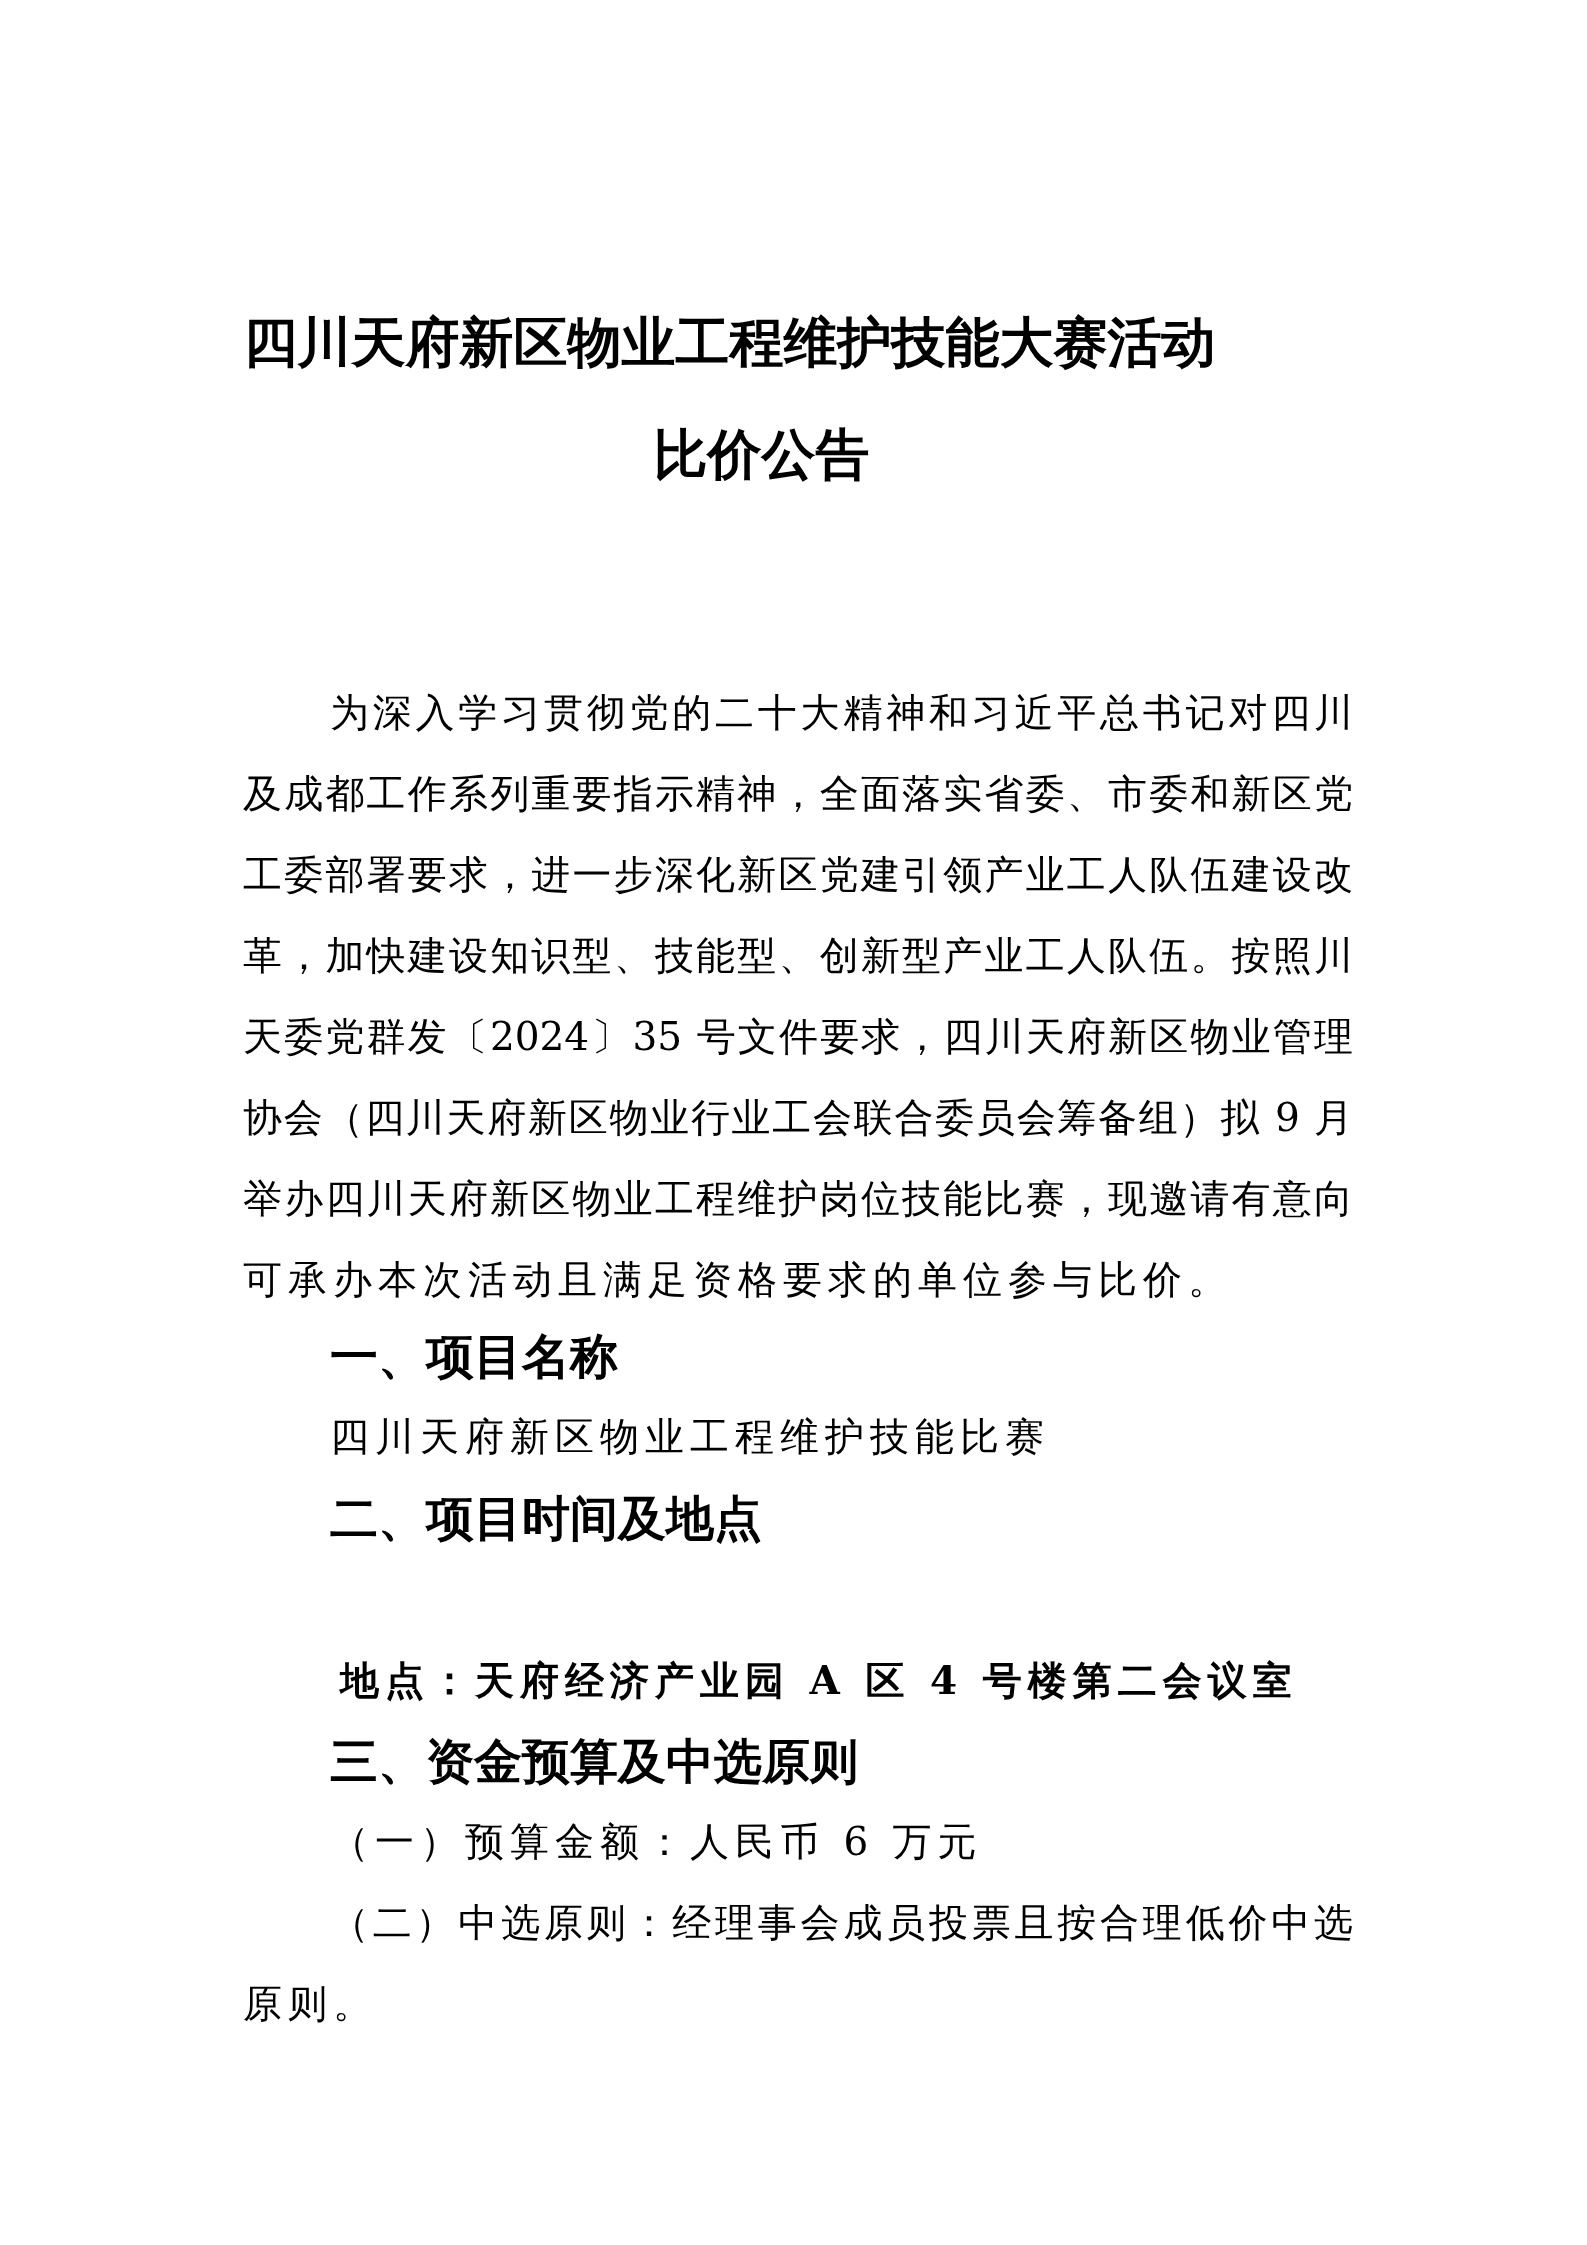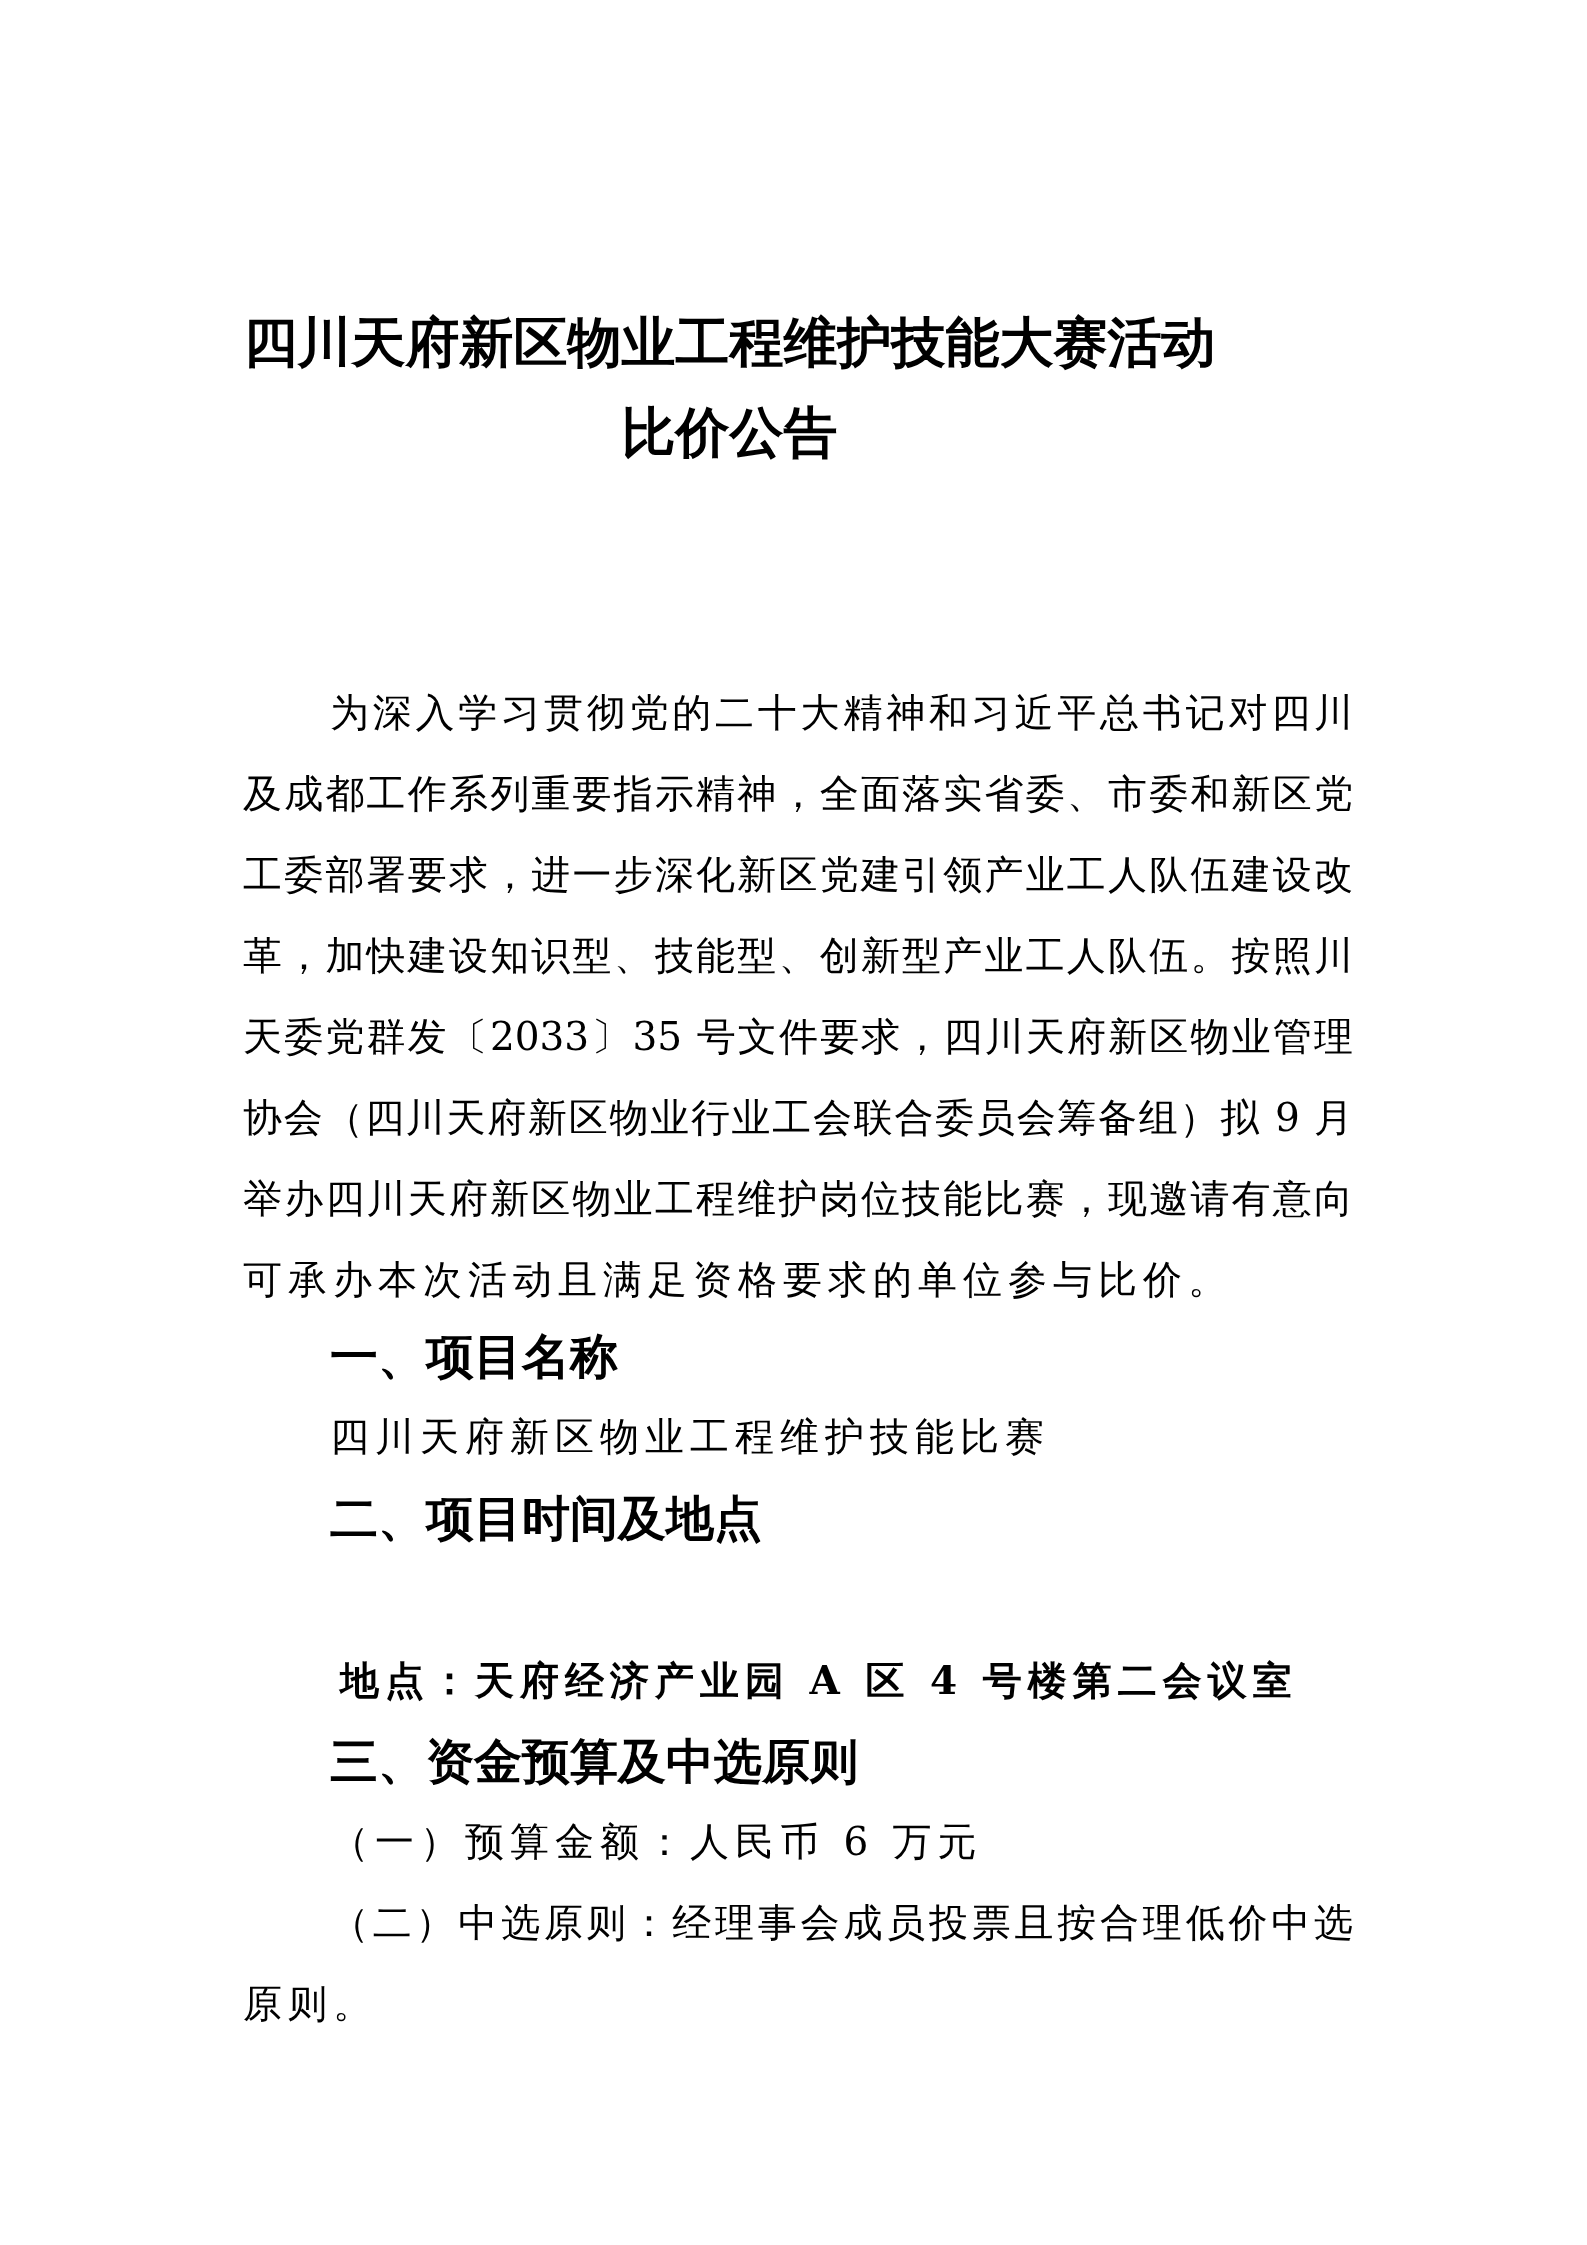--- a/index.html
+++ b/index.html
@@ -25,27 +25,27 @@
   }
   .sub { position: absolute; font-family: "DejaVu Serif", "Liberation Serif", serif;
     font-size: 39px; line-height: 50px; white-space: nowrap; letter-spacing: 6px; }
 </style>
 </head>
 <body>
 
 <div class="page">
 
   <div class="title" style="top:312px;">四川天府新区物业工程维护技能大赛活动</div>
-  <div class="title" style="top:402px;">比价公告</div>
+  <div class="title" style="top:424px;padding-left:32px;">比价公告</div>
 
   <div class="line indent" style="top:688px;">为深入学习贯彻党的二十大精神和习近平总书记对四川</div>
   <div class="line" style="top:850px;">工委部署要求，进一步深化新区党建引领产业工人队伍建设改</div>
   <div class="line" style="top:769px;">及成都工作系列重要指示精神，全面落实省委、市委和新区党</div>
   <div class="line" style="top:931px;">革，加快建设知识型、技能型、创新型产业工人队伍。按照川</div>
-  <div class="line" style="top:1012px;">天委党群发〔2033〕35 号文件要求，四川天府新区物业管理</div>
+  <div class="line" style="top:1012px;">天委党群发〔2024〕35 号文件要求，四川天府新区物业管理</div>
   <div class="line" style="top:1093px;">协会（四川天府新区物业行业工会联合委员会筹备组）拟 9 月</div>
   <div class="line short" style="top:1255px;">可承办本次活动且满足资格要求的单位参与比价。</div>
   <div class="line" style="top:1174px;">举办四川天府新区物业工程维护岗位技能比赛，现邀请有意向</div>
 
   <div class="heading" style="top:1331px;">一、项目名称</div>
   <div class="sub" style="left:330px;top:1412px;">四川天府新区物业工程维护技能比赛</div>
 
   <div class="heading" style="top:1493px;">二、项目时间及地点</div>
   <div class="sub" style="left:340px;top:1655px;font-weight:bold;">地点：天府经济产业园 A 区 4 号楼第二会议室</div>
 

